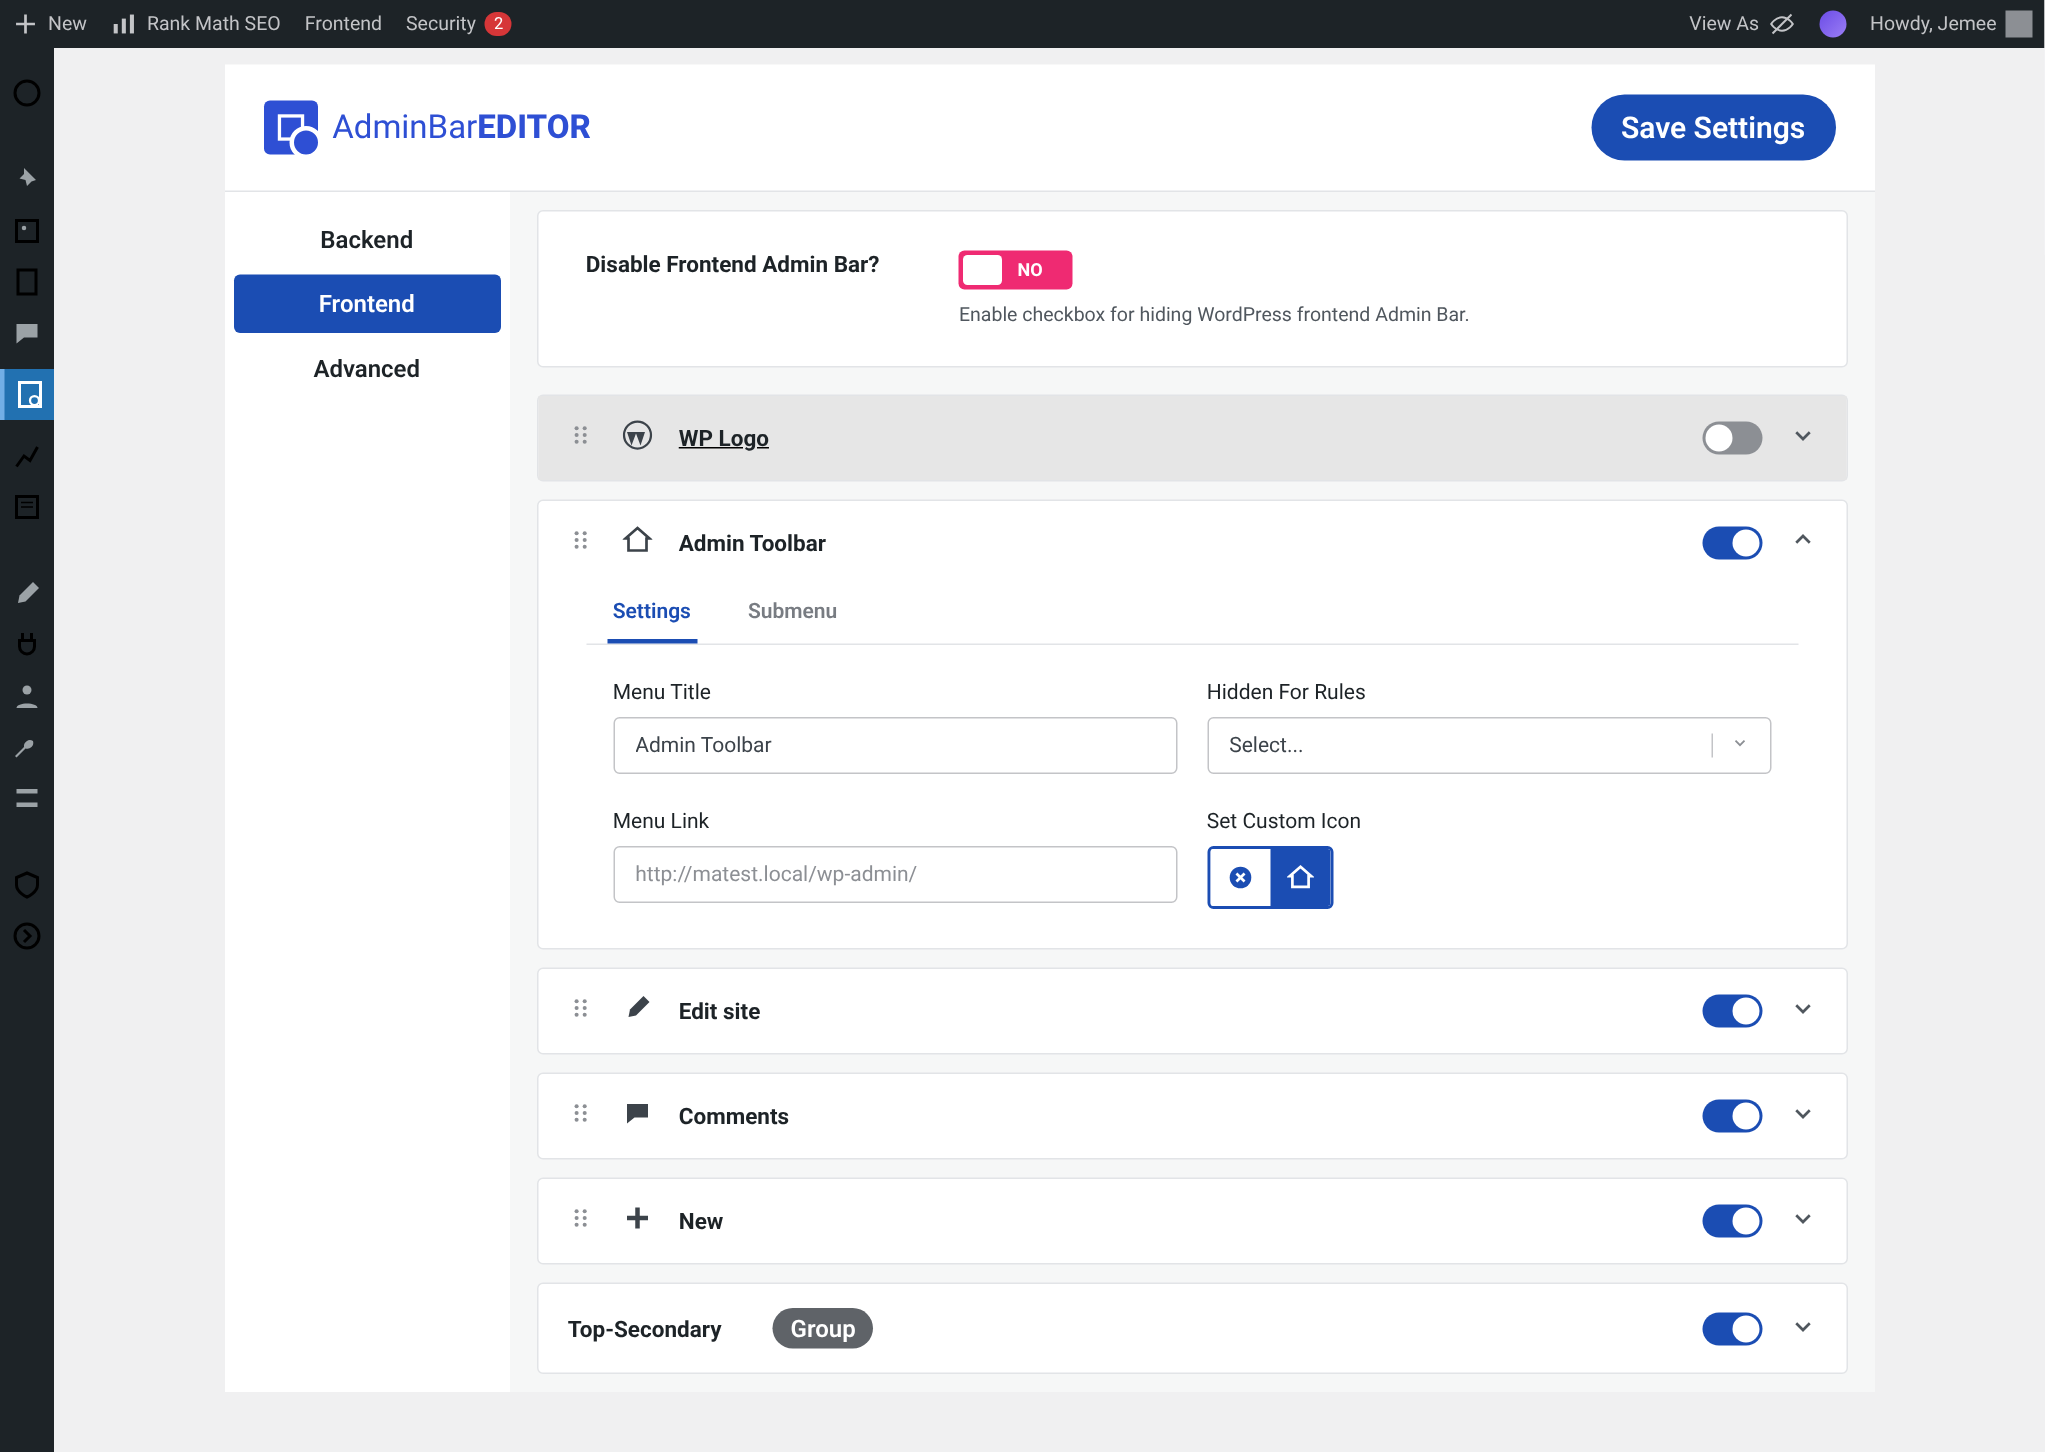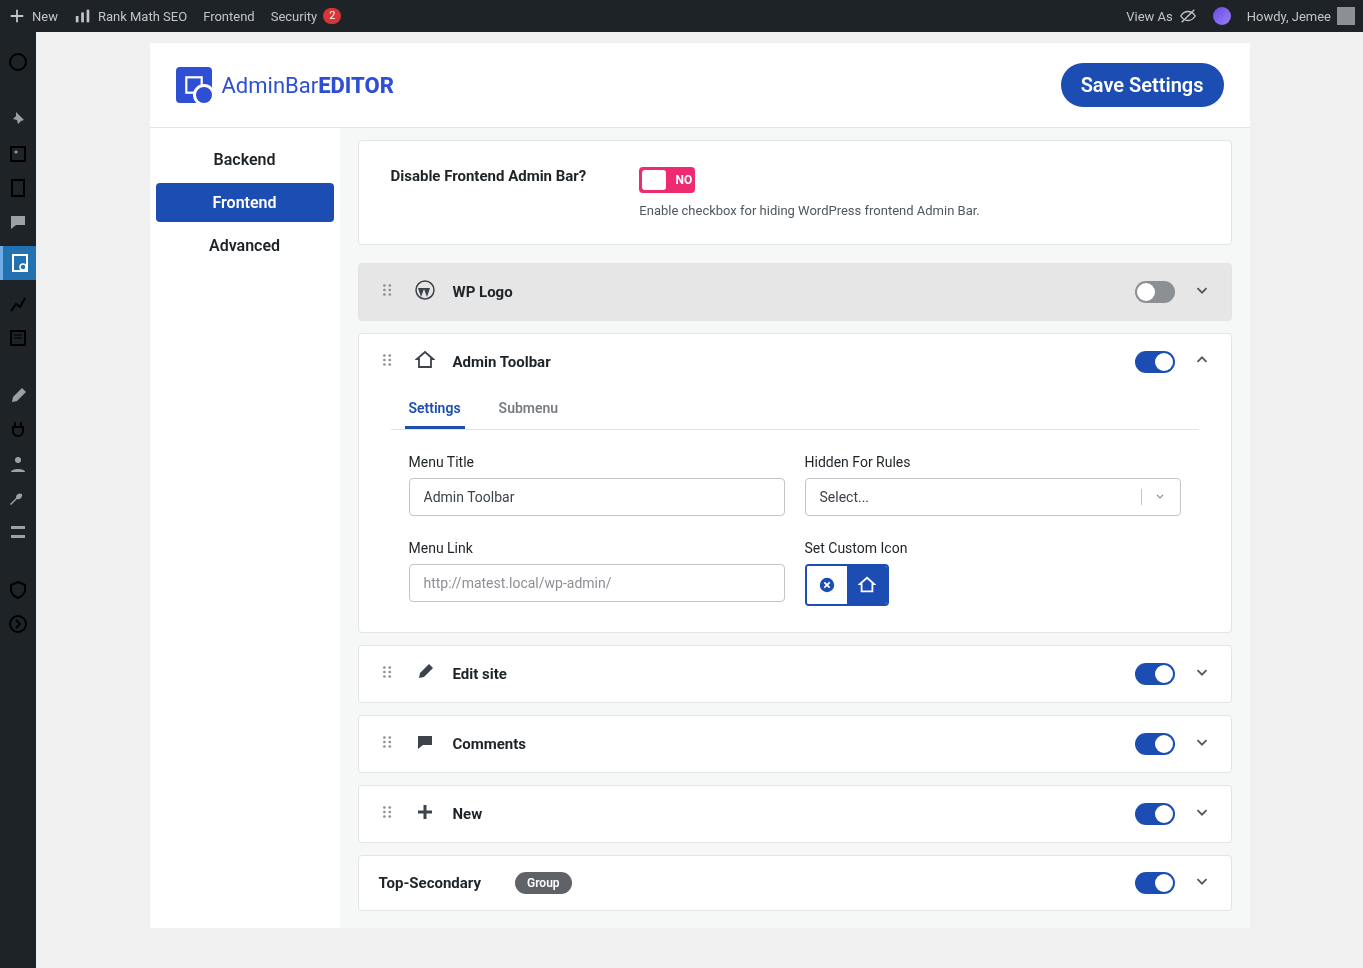--- a/index.html
+++ b/index.html
@@ -35,33 +35,33 @@
 .sub-nav { width: 190px; border-right: none; background:#fff; padding: 12px 6px; }
 .sub-nav-item { padding: 10px; text-align: center; font-weight: 600; color: #1d2327; cursor: pointer; border-radius: 4px; margin-bottom: 4px; font-size: 16px; }
 .sub-nav-item.active { background: #1b4db3; color: #fff; }
 
 .panel { flex: 1; padding: 0; background: #f6f7f7; }
 .card { background: #fff; border: 1px solid #e2e4e7; border-radius: 4px; margin: 12px 18px 18px 18px; padding: 26px 32px; display: flex; gap: 53px; align-items: flex-start; }
 .card-q { font-weight: 700; font-size: 15px; color: #1d2327; }
 .card-right { flex:1; }
 .card-desc { color: #50575e; font-size: 13px; margin-top: 10px; }
 
-.toggle-no { width: 56px; height: 26px; background: #ef2a72; border-radius: 4px; display: flex; align-items: center; padding: 3px; cursor: pointer; }
+.toggle-no { width: 76px; height: 26px; background: #ef2a72; border-radius: 4px; display: flex; align-items: center; padding: 3px; cursor: pointer; }
 .toggle-no-knob { width: 26px; height: 20px; background: #fff; border-radius: 3px; }
 .toggle-no-label { color: #fff; font-weight: 700; font-size: 12px; margin-left: 10px; }
 
 .accordion-item { background: #fff; border: 1px solid #e2e4e7; border-radius: 4px; margin: 0 18px 12px 18px; }
 .accordion-header { display: flex; align-items: center; padding: 16px 20px; gap: 18px; cursor: pointer; }
-.accordion-header.muted { background: #e6e6e6; }
+.accordion-header.muted { background: #e6e6e6; text-decoration: underline; }
 .drag-handle { color: #8c8f94; cursor: grab; }
 .drag-handle svg { width: 18px; height: 18px; fill: #8c8f94; }
 .acc-icon { color: #3c434a; }
 .acc-icon svg { width: 20px; height: 20px; fill: #3c434a; }
 .acc-title { font-weight: 700; color: #1d2327; flex: 1; font-size: 15px; }
-.group-chip { background: #5f6368; color:#fff; font-size:12px; padding: 4px 12px; border-radius: 999px; font-weight:600; }
+.group-chip { background: #5f6368; color:#fff; font-size:16px; padding: 4px 12px; border-radius: 999px; font-weight:600; }
 .switch { width: 40px; height: 22px; border-radius: 999px; background: #1b4db3; position: relative; cursor: pointer; }
 .switch.off { background: #8c8f94; }
 .switch::after { content:''; position:absolute; width:18px; height:18px; background:#fff; border-radius:50%; top:2px; right:2px; }
 .switch.off::after { right:auto; left:2px; }
 .chevron { color: #50575e; cursor:pointer; }
 .chevron svg { width:18px; height:18px; fill:#50575e; }
 
 .accordion-body { padding: 0 20px 26px 20px; }
 .inner-tabs { display: flex; gap: 30px; border-bottom: 1px solid #e2e4e7; margin: 0 12px 24px 12px; padding-left: 14px; }
 .inner-tab { padding: 10px 4px; font-weight: 600; color: #787c82; cursor: pointer; font-size:14px; }

